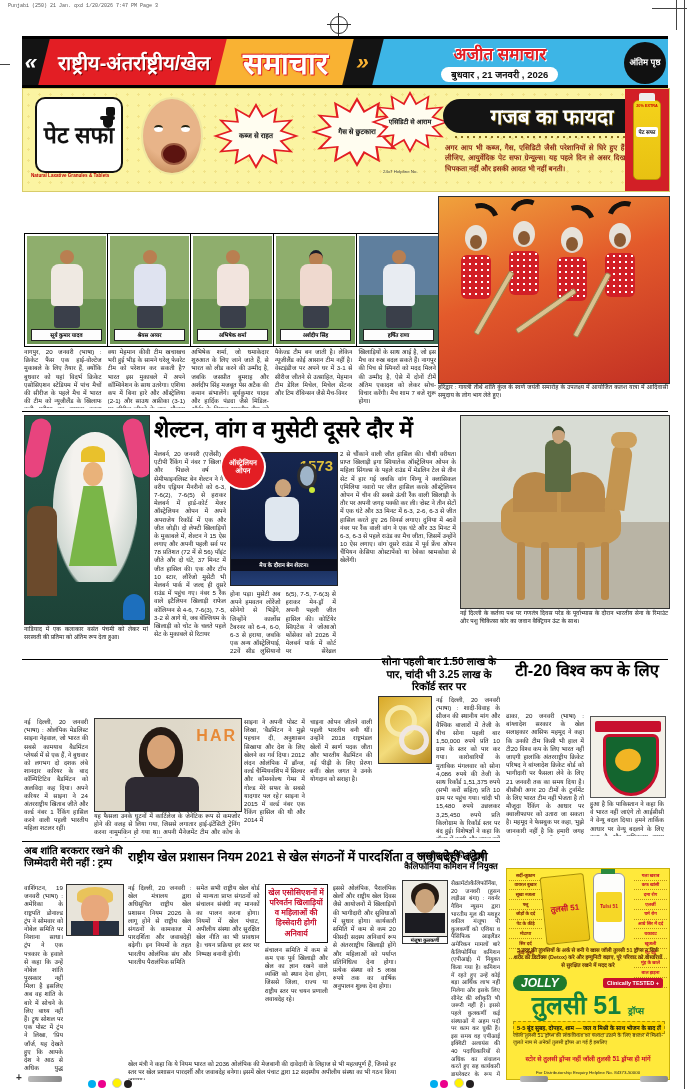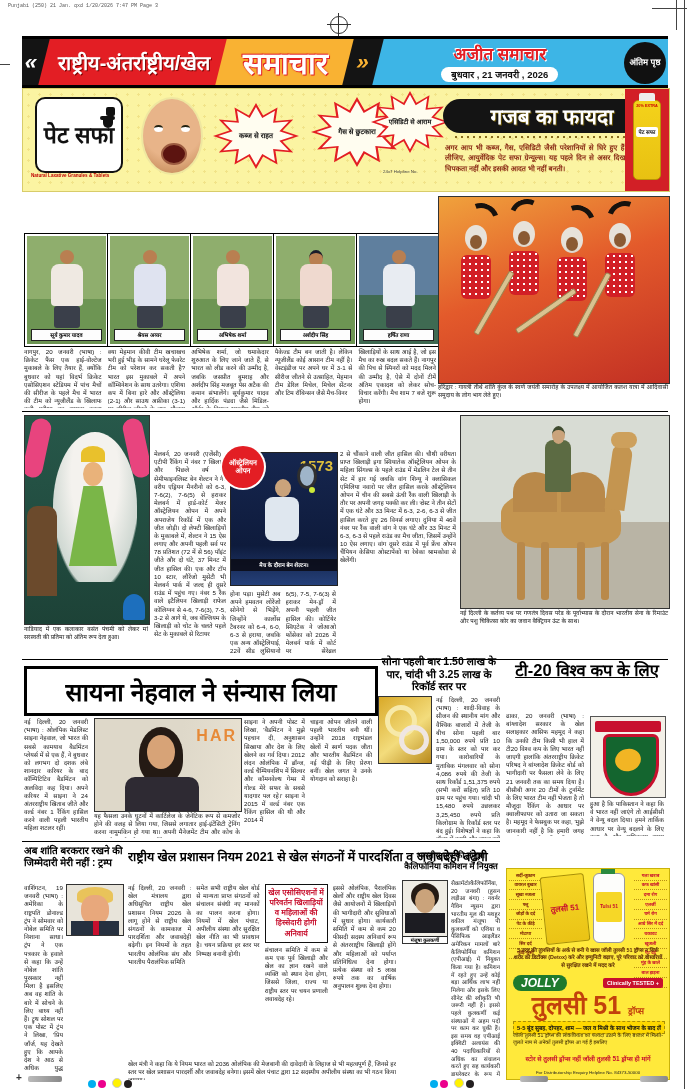--- a/index.html
+++ b/index.html
@@ -105,21 +105,21 @@
   .s-hair{position:absolute;left:44px;top:8px;width:44px;height:56px;border-radius:50% 50% 40% 40%;background:#241a14;}
   .s-face{position:absolute;left:52px;top:16px;width:28px;height:34px;border-radius:50%;background:#d7a377;}
   .s-blazer{position:absolute;left:30px;top:58px;width:74px;height:34px;background:#2e2a33;border-radius:10px 10px 0 0;}
   .s-under{left:94px;top:812px;width:146px;height:26px;}
   
   .g-h{left:378px;top:655px;width:122px;font-size:10.5px;font-weight:900;line-height:1.2;text-align:center;color:#000;}
   .g-wrap{left:378px;top:696px;width:122px;height:142px;}
   .g-photo{float:left;width:52px;height:66px;border:1px solid #333;margin:0 4px 2px 0;background:linear-gradient(140deg,#d9a928,#f3dc7c 55%,#b98a1c);position:relative;overflow:hidden;}
   .g-photo i{position:absolute;border-radius:50%;border:5px solid #f7e9a8;}
   
-  .b-h{left:506px;top:660px;width:162px;font-size:16.5px;font-weight:900;line-height:1.25;color:#000;text-align:center;white-space:nowrap;overflow:hidden;text-decoration:underline;}
+  .b-h{left:506px;top:660px;width:162px;font-size:16.5px;font-weight:900;line-height:1.25;color:#000;text-align:center;white-space:nowrap;overflow:hidden;}
   .b-col0{left:506px;top:712px;width:78px;height:124px;}
   .bcb{left:590px;top:716px;width:74px;height:80px;border:1px solid #555;background:#f3f0e8;overflow:hidden;}
   .bcb-ribbon{position:absolute;left:4px;top:4px;right:4px;height:11px;background:#c8102e;border-radius:2px;}
   .bcb-shield{position:absolute;left:12px;top:17px;width:50px;height:56px;background:#14652f;border:3px solid #c8102e;border-radius:6px 6px 50% 50%;}
   .bcb-tiger{position:absolute;left:24px;top:32px;width:26px;height:22px;background:#f2b524;border-radius:50%;transform:rotate(-15deg);}
   .b-col1{left:590px;top:800px;width:74px;height:36px;}
   
   .band{left:506px;top:840px;width:162px;height:25px;background:#111;border-radius:13px;display:flex;align-items:center;justify-content:center;gap:4px;white-space:nowrap;}
   .band .w{color:#fff;font-weight:900;font-size:11px;}
   .band .y{color:#ffe93b;font-weight:900;font-size:11px;}
@@ -128,21 +128,21 @@
   .tl-list div{border-bottom:1px dotted #b88f12;padding:1.5px 0;text-align:center;}
   .t-box{position:absolute;left:36px;top:6px;width:42px;height:66px;background:linear-gradient(#f6d727,#eac315);border:1px solid #a98f07;border-radius:3px;transform:rotate(-6deg);display:flex;flex-direction:column;align-items:center;justify-content:center;}
   .t-box b{color:#c8102e;font-size:8px;font-weight:900;text-align:center;line-height:1.1;}
   .t-bot{position:absolute;left:86px;top:4px;width:30px;height:68px;background:#fdfdfb;border:1px solid #999;border-radius:6px;}
   .t-bot:before{content:"";position:absolute;left:7px;top:-7px;width:14px;height:7px;background:#2a8a3e;border-radius:2px 2px 0 0;}
   .t-bot .lab{position:absolute;left:2px;top:18px;right:2px;height:30px;background:#f6d727;border-radius:2px;font-size:5px;font-weight:900;color:#c8102e;text-align:center;display:flex;align-items:center;justify-content:center;line-height:1.1;}
   .t-mid{position:absolute;left:6px;top:78px;width:150px;font-size:5.4px;font-weight:bold;color:#5c2a04;text-align:center;line-height:1.35;}
   .t-brandrow{position:absolute;left:6px;top:106px;width:150px;display:flex;align-items:center;justify-content:space-between;}
   .jolly{background:#1f7a2d;color:#fff;font-weight:900;font-style:italic;font-size:12px;padding:1px 8px;border-radius:8px;}
   .tested{background:#c8102e;color:#fff;font-weight:900;font-size:5.5px;padding:2px 4px;border-radius:2px;text-align:center;line-height:1.1;}
-  .t-prod{position:absolute;left:6px;top:124px;width:150px;text-align:center;color:#c2410c;font-weight:900;font-size:25px;line-height:1;white-space:nowrap;}
+  .t-prod{position:absolute;left:6px;top:124px;width:150px;text-align:center;color:#15803d;font-weight:900;font-size:25px;line-height:1;white-space:nowrap;}
   .t-prod small{font-size:9px;font-weight:900;}
   .t-dose{position:absolute;left:6px;top:152px;width:150px;text-align:center;font-size:5.8px;font-weight:900;color:#111;background:#ffd800;border:1px dashed #a98f07;padding:1.5px 0;}
   .t-warn{position:absolute;left:6px;top:163px;width:150px;font-size:5.2px;color:#3d2a02;text-align:justify;line-height:1.3;}
   .t-red{position:absolute;left:4px;top:186px;width:154px;text-align:center;font-size:6.4px;font-weight:900;color:#c8102e;line-height:1.25;}
   .t-contact{position:absolute;left:4px;top:201px;width:154px;text-align:center;font-size:4.4px;color:#222;}
   
   .tr-h{left:24px;top:845px;width:100px;font-size:10px;font-weight:900;line-height:1.2;color:#000;}
   .tr-body{left:24px;top:884px;width:100px;height:188px;}
   .tr-photo{float:right;width:56px;height:50px;border:1px solid #333;margin:0 0 2px 3px;background:#e8e4da;position:relative;overflow:hidden;}
   .tr-hair{position:absolute;left:10px;top:2px;width:36px;height:16px;background:#e9c35a;border-radius:50% 50% 20% 20%;}
@@ -315,20 +315,21 @@
     <span class="drape" style="right:2px;top:2px;transform:rotate(-12deg);"></span>
     <span class="idol-arch"></span>
       <span class="idol-crown"></span>
       <span class="idol-face"></span>
       <span class="idol-sari"></span>
     <span class="painterman"></span>
       <span class="peacock"></span>
   </div>
   <div class="abs cap t-capL">नाडियाद में एक कलाकार बसंत पंचमी को लेकर मां सरस्वती की प्रतिमा को अंतिम रूप देता हुआ।</div>
 
+  <div class="abs h2">शेल्टन, वांग व मुसेटी दूसरे दौर में</div>
   <div class="abs col t-col0">मेलबर्न, 20 जनवरी (एजेंसी) : एटीपी रैंकिंग में नंबर 7 खिलाड़ी और पिछले वर्ष के सेमीफाइनलिस्ट बेन शेल्टन ने गैर वरीय एड्रियन मैनरीनो को 6-3, 7-6(2), 7-6(5) से हराकर मेलबर्न में हार्ड-कोर्ट मेजर ऑस्ट्रेलियन ओपन में अपने अपराजेय रिकॉर्ड में एक और जीत जोड़ी। दो लेफ्टी खिलाड़ियों के मुकाबले में, शेल्टन ने 15 ऐस लगाए और अपनी पहली सर्व पर 78 प्रतिशत (72 में से 56) पॉइंट जीते और दो घंटे, 37 मिनट में जीत हासिल की। एक और टॉप 10 स्टार, लौरेंजो मुसेटी भी मेलबर्न पार्क में जल्द ही दूसरे राउंड में पहुंच गए। नंबर 5 रैंक वाले इटैलियन खिलाड़ी राफेल कोलिग्नन से 4-6, 7-6(3), 7-5, 3-2 से आगे थे, जब बेल्जियम के खिलाड़ी को चोट के चलते पहले सेट के मुकाबले से रिटायर</div>
 
   <div class="abs t-photoM">
     <span class="t-glyph">1573</span>
     <span class="t-racket"></span>
       <span class="t-player-head"></span>
       <span class="t-player-shirt"></span>
       <span class="t-ball"></span>
     <div class="t-capM">मैच के दौरान बेन शेल्टन।</div>
   </div>
@@ -350,23 +351,20 @@
       <span class="camelleg" style="left:80px;"></span>
     <span class="camelleg" style="left:116px;"></span>
       <span class="camelleg" style="left:140px;"></span>
     <span class="rider"></span>
       <span class="riderhead"></span>
   </div>
   <div class="abs cap t-capR">नई दिल्ली के कर्तव्य पथ पर गणतंत्र दिवस परेड के पूर्वाभ्यास के दौरान भारतीय सेना के रिमाउंट और पशु चिकित्सा कोर का जवान बैक्ट्रियन ऊंट के साथ।</div>
 
   <div class="abs hrline" style="left:22px;top:659px;width:646px;"></div>
 
-  <div class="abs h3box">
-    <span>सायना नेहवाल ने संन्यास लिया</span>
-  </div>
   <div class="abs col s-col" style="left:24px;width:64px;">नई दिल्ली, 20 जनवरी (भाषा) : ओलंपिक मेडलिस्ट साइना नेहवाल, जो भारत की सबसे कामयाब बैडमिंटन प्लेयर्स में से एक हैं, ने बुधवार को लगभग दो दशक लंबे शानदार करियर के बाद कॉम्पिटिटिव बैडमिंटन को अलविदा कह दिया। अपने करियर में साइना ने 24 अंतरराष्ट्रीय खिताब जीते और वर्ल्ड नंबर 1 रैंकिंग हासिल करने वाली पहली भारतीय महिला शटलर रहीं।</div>
   <div class="abs s-photo">
     <span class="s-bgtxt">HAR</span>
     <span class="s-hair"></span>
       <span class="s-face"></span>
       <span class="s-blazer"></span>
   </div>
   <div class="abs col s-under">यह फैसला उनके घुटनों में कार्टिलेज के जेनेटिक रूप से कमजोर होने की वजह से लिया गया, जिससे लगातार हाई-इंटेंसिटी ट्रेनिंग करना नामुमकिन हो गया था। अपनी मैनेजमेंट टीम और कोच के साथ हुई बातचीत के बाद उन्होंने यह कदम उठाया।</div>
   <div class="abs col s-col" style="left:244px;width:61px;">साइना ने अपनी पोस्ट में लिखा, 'बैडमिंटन ने मुझे पहचान दी, अनुशासन सिखाया और देश के लिए खेलने का गर्व दिया। 2012 लंदन ओलंपिक में ब्रॉन्ज, वर्ल्ड चैम्पियनशिप में सिल्वर और कॉमनवेल्थ गेम्स में गोल्ड मेरे सफर के सबसे यादगार पल रहे।' साइना ने 2015 में वर्ल्ड नंबर एक रैंकिंग हासिल की थी और 2014 में</div>
   <div class="abs col s-col" style="left:310px;width:62px;">चाइना ओपन जीतने वाली पहली भारतीय बनी थीं। उन्होंने 2018 राष्ट्रमंडल खेलों में स्वर्ण पदक जीता और भारतीय बैडमिंटन की नई पीढ़ी के लिए प्रेरणा बनीं। खेल जगत ने उनके योगदान को सराहा है।</div>

